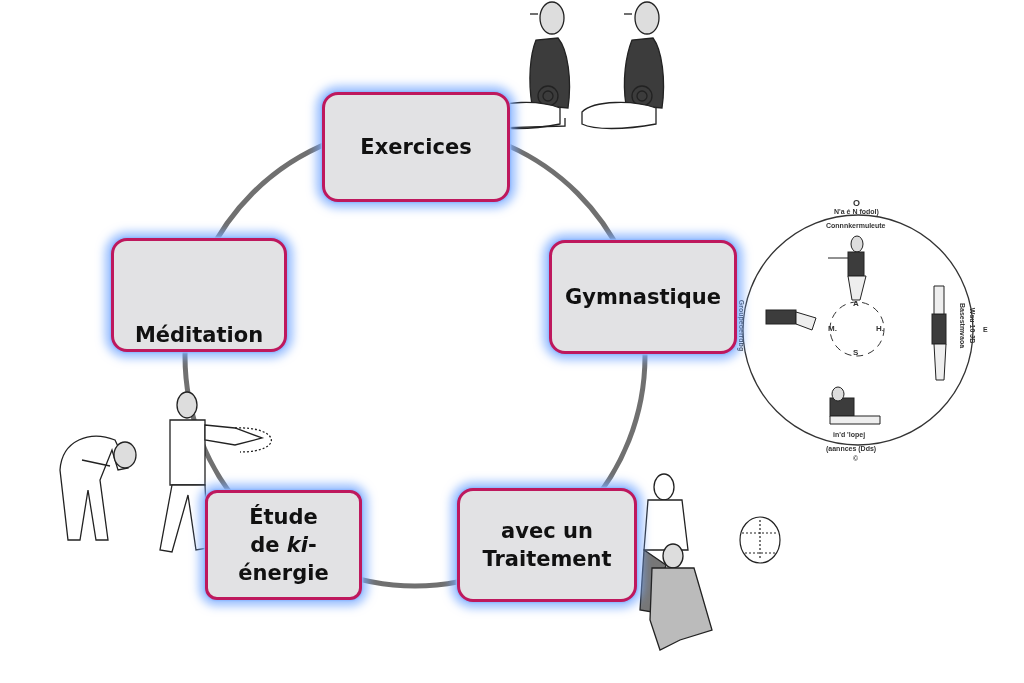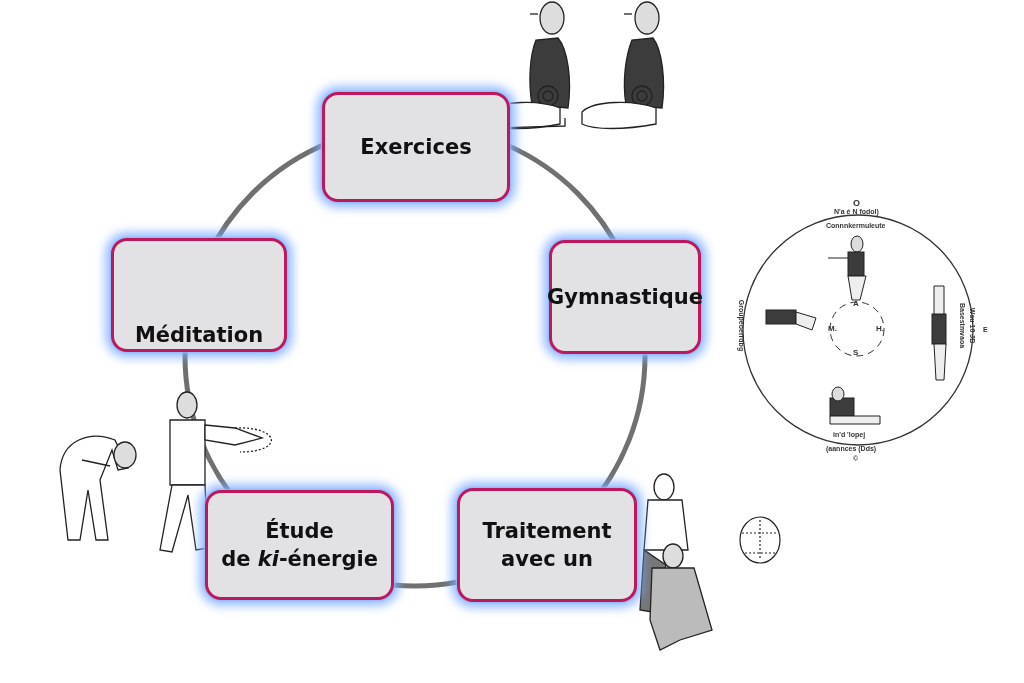--- a/index.html
+++ b/index.html
@@ -106,30 +106,30 @@
   <div class="small-text" style="left:853px;top:299px;font-size:8px;">A</div>
   <div class="small-text" style="left:876px;top:324px;font-size:8px;">H.</div>
   <div class="small-text" style="left:853px;top:348px;font-size:8px;">S</div>
   <div class="small-text" style="left:828px;top:324px;font-size:8px;">M.</div>
 
   <div class="node" style="left:322px;top:92px;width:188px;height:110px;">
     <div>
       <span>Exercices</span>
     </div>
   </div>
-  <div class="node" style="left:549px;top:240px;width:152px;height:114px;">
+  <div class="node" style="left:549px;top:240px;width:188px;height:114px;">
     <span>Gymnastique</span>
   </div>
   <div class="node" style="left:457px;top:488px;width:180px;height:114px;">
     <div>
+      <span>avec un</span>
       <span>Traitement</span>
-      <span>avec un</span>
     </div>
   </div>
-  <div class="node" style="left:205px;top:490px;width:189px;height:110px;">
+  <div class="node" style="left:205px;top:490px;width:157px;height:110px;border-radius:12px;">
     <div>
       <span>Étude</span>
       <span><span style="display:inline">de </span><i style="display:inline">ki</i><span style="display:inline">-énergie</span></span>
     </div>
   </div>
   <div class="node" style="left:111px;top:238px;width:176px;height:114px;align-items:flex-end;">
     <span>Méditation</span>
   </div>
 </div>
 

